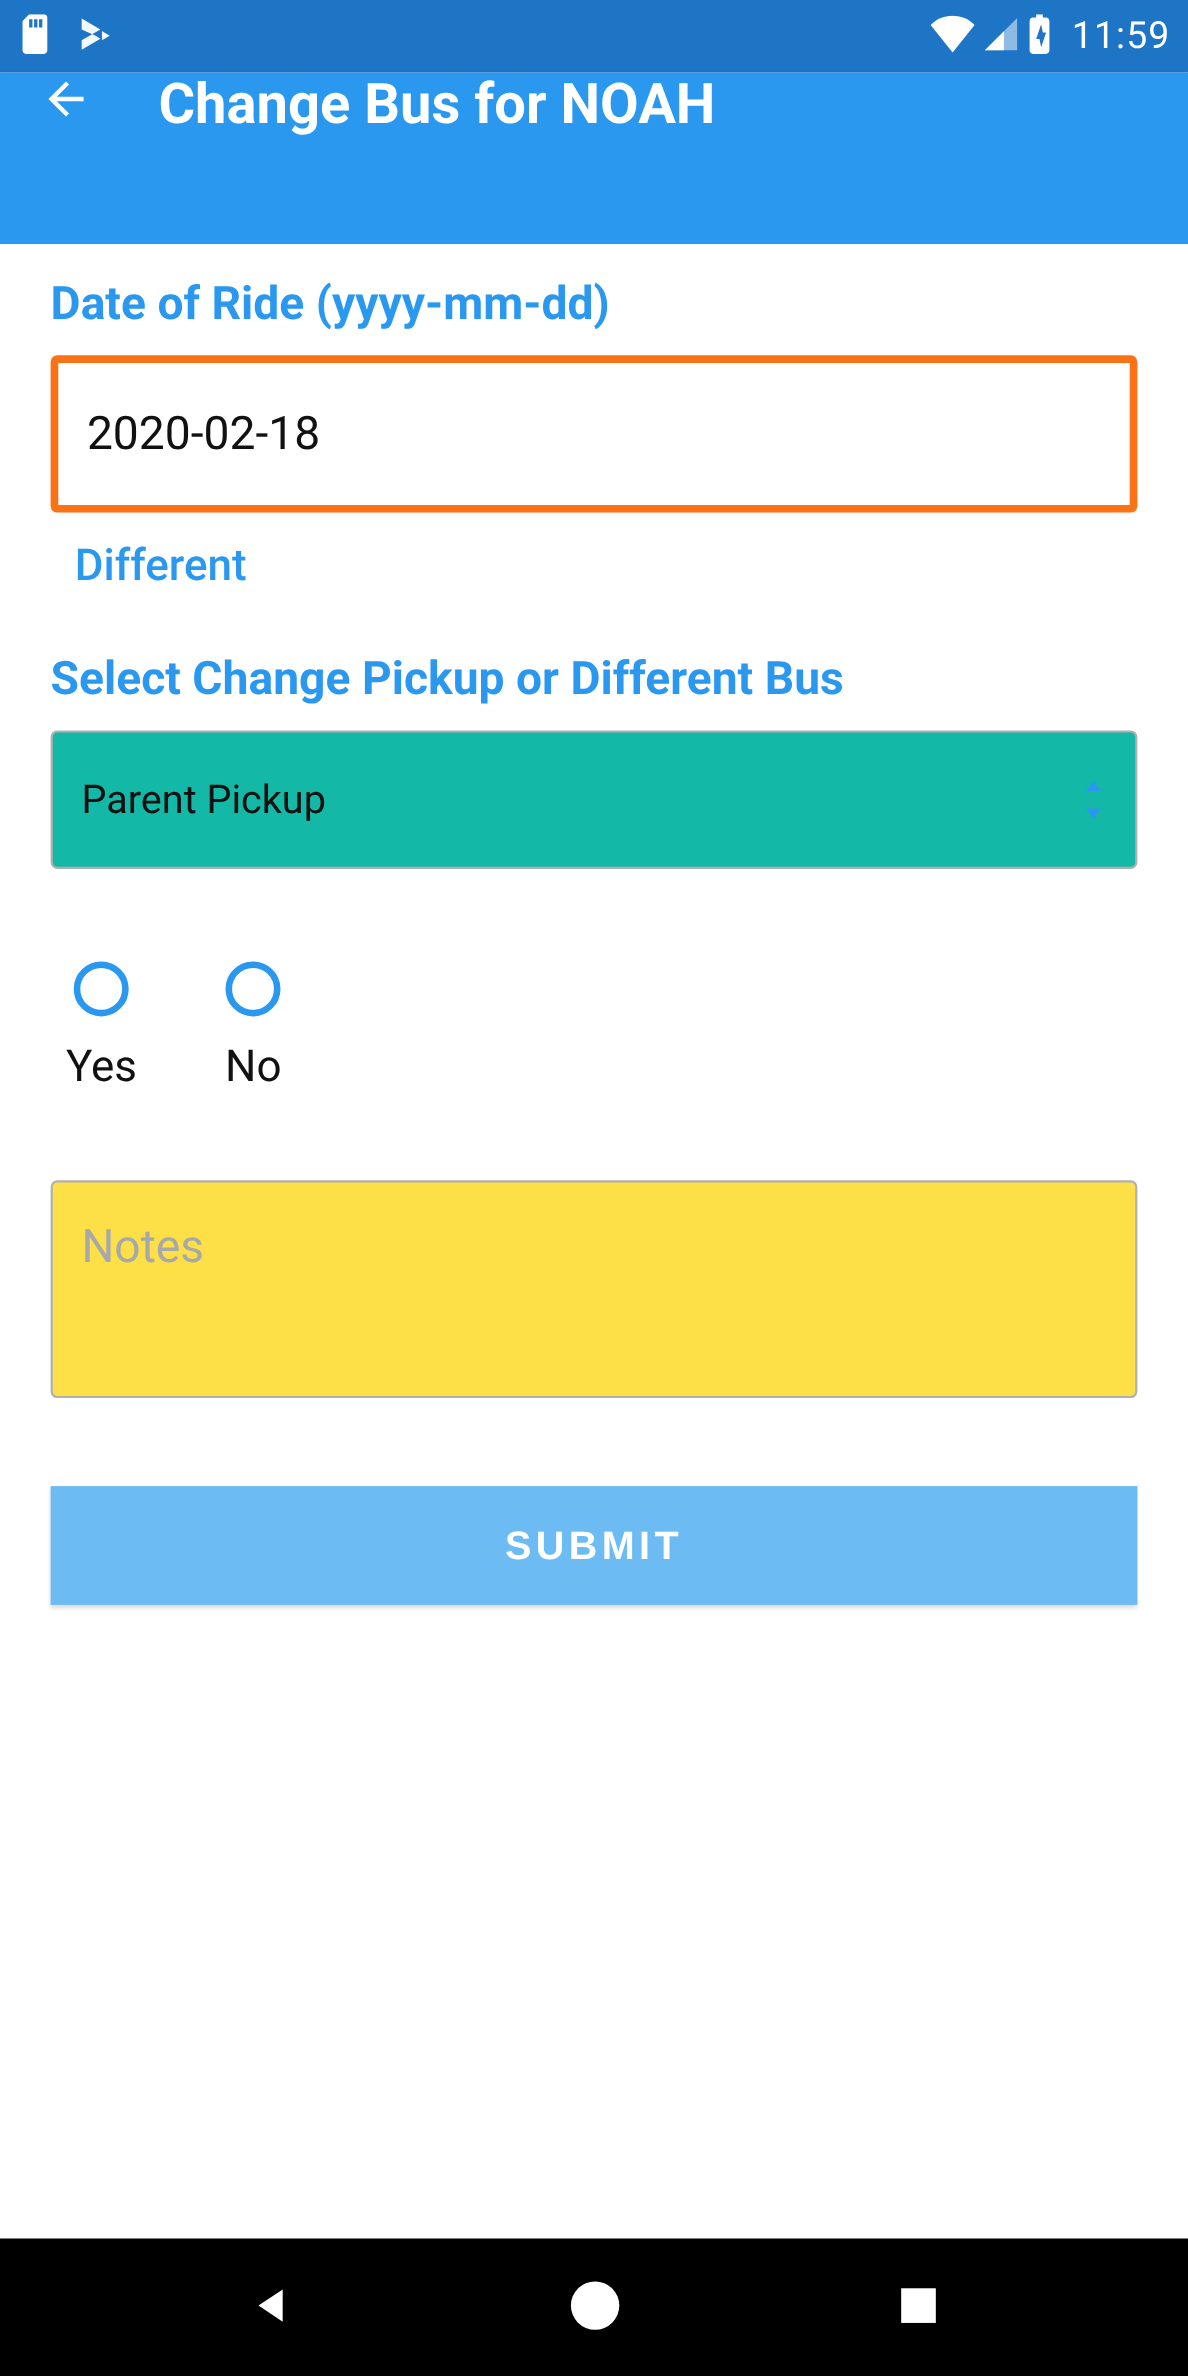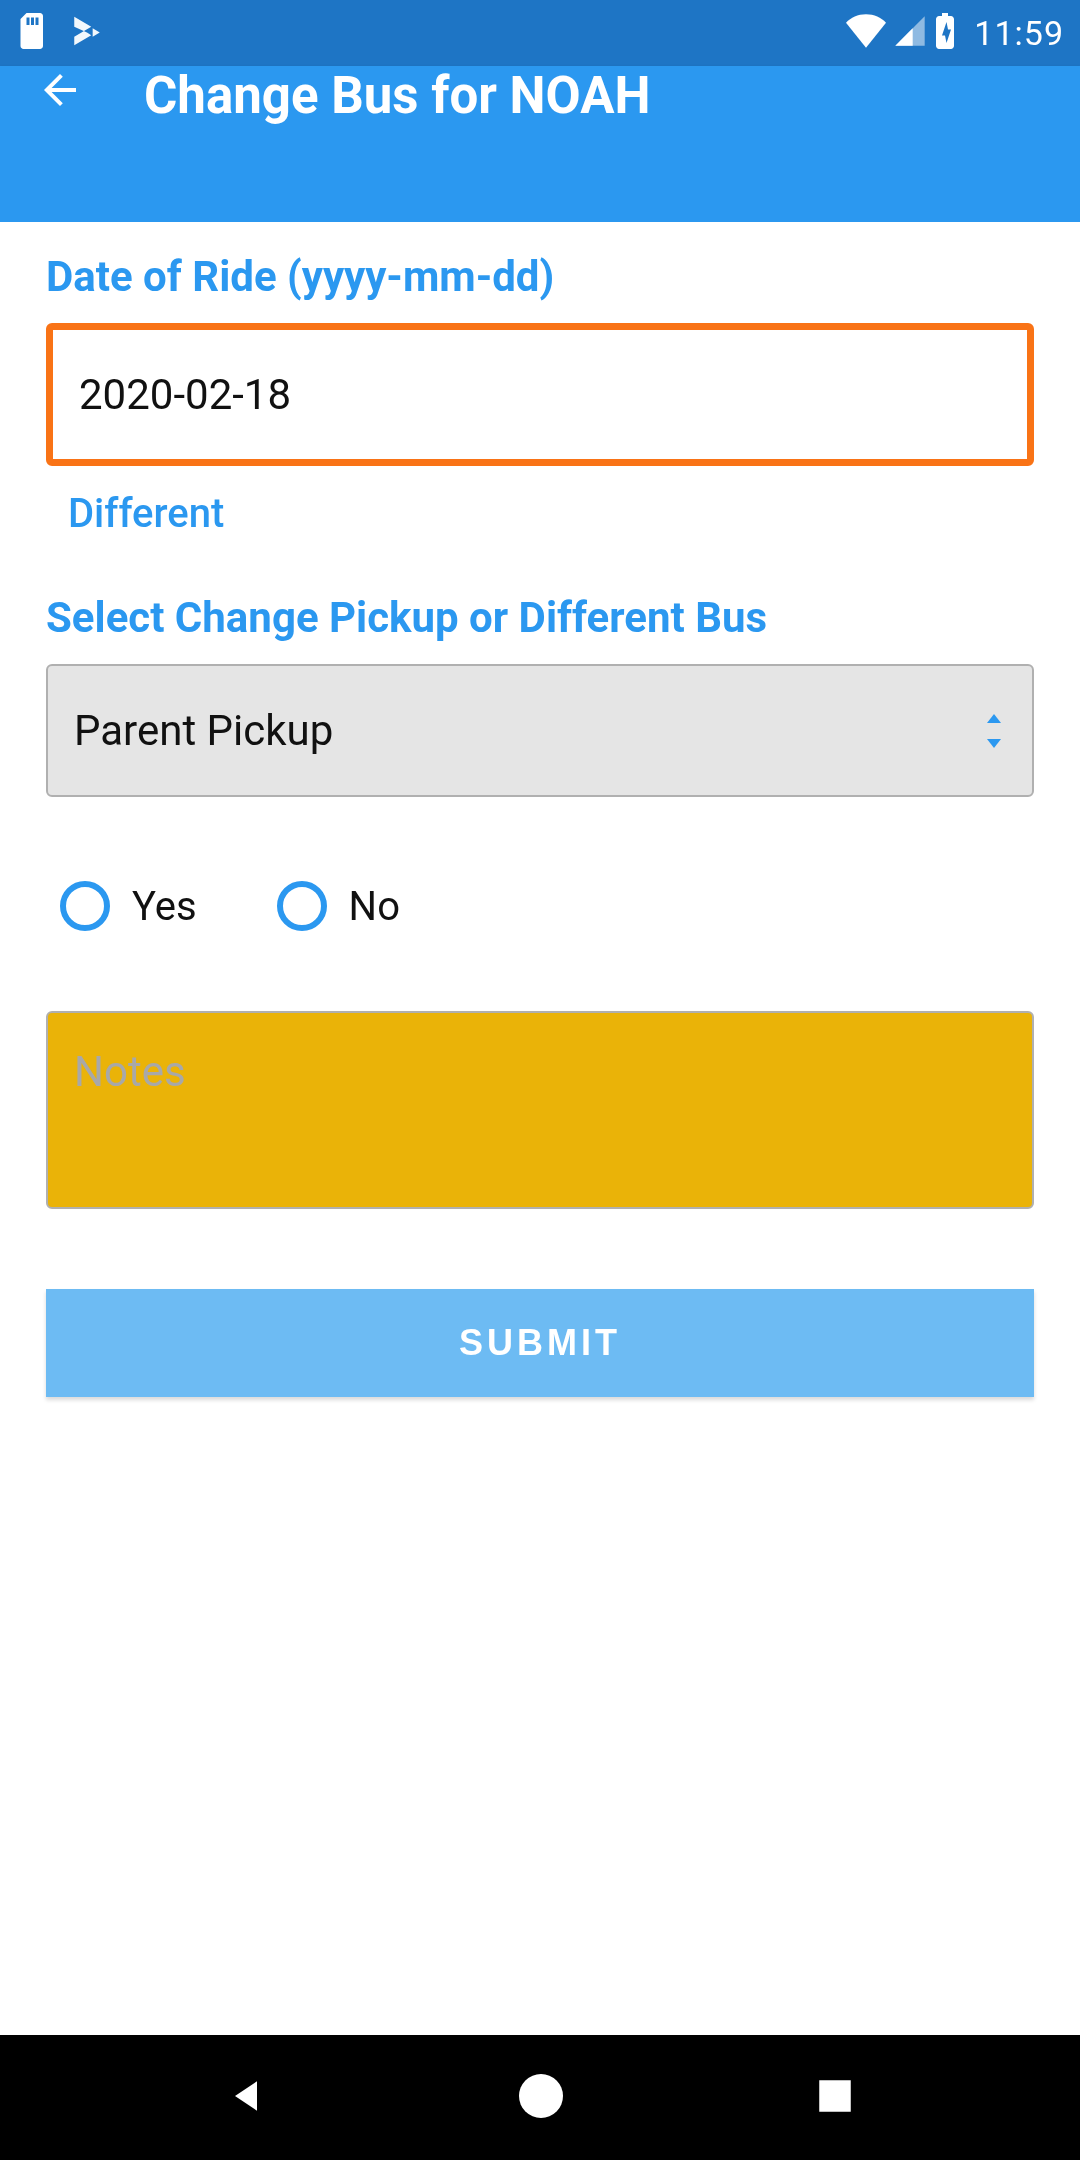--- a/index.html
+++ b/index.html
@@ -59,59 +59,59 @@
 
   .select-wrap {
     position: relative;
     width: 100%;
   }
   .select-input {
     width: 100%;
     border: 2px solid #b0b0b0;
     border-radius: 6px;
     padding: 40px 26px;
-    font-size: 42px;
+    font-size: 36px;
     color: #111;
-    background: #e5e5e5;
+    background: #14b8a6;
     display: flex;
     align-items: center;
     justify-content: space-between;
   }
   .select-arrows {
     display: flex;
     flex-direction: column;
     align-items: center;
     gap: 6px;
   }
 
   .radio-row {
     display: flex;
     gap: 80px;
     margin-top: 28px;
     padding-left: 14px;
   }
-  .radio-item { display: flex; align-items: center; gap: 22px; }
+  .radio-item { display: flex; align-items: center; gap: 22px; flex-direction: column; }
   .radio-circle {
     width: 50px; height: 50px;
     border: 6px solid #2B98F0;
     border-radius: 50%;
   }
   .radio-label { font-size: 40px; color: #111; }
 
   .notes-area {
     width: 100%;
     border: 2px solid #b0b0b0;
     border-radius: 6px;
     padding: 34px 26px;
     font-size: 42px;
     color: #111;
     font-family: inherit;
     height: 198px;
     resize: none;
-    background: #eab308;
+    background: #fde047;
     margin-top: 80px;
   }
   .notes-area::placeholder { color: #a8a8a8; }
 
   .submit-btn {
     width: 100%;
     margin-top: 76px;
     background: #6DBBF3;
     color: #fff;
     border: none;

